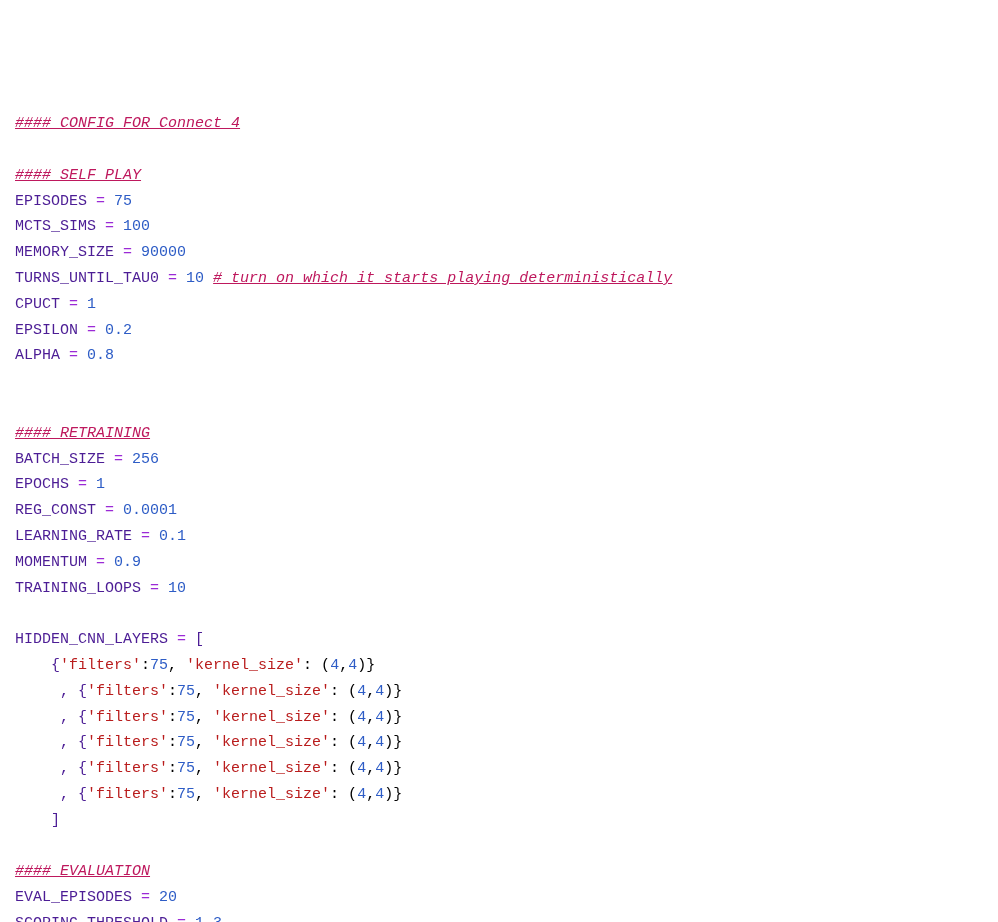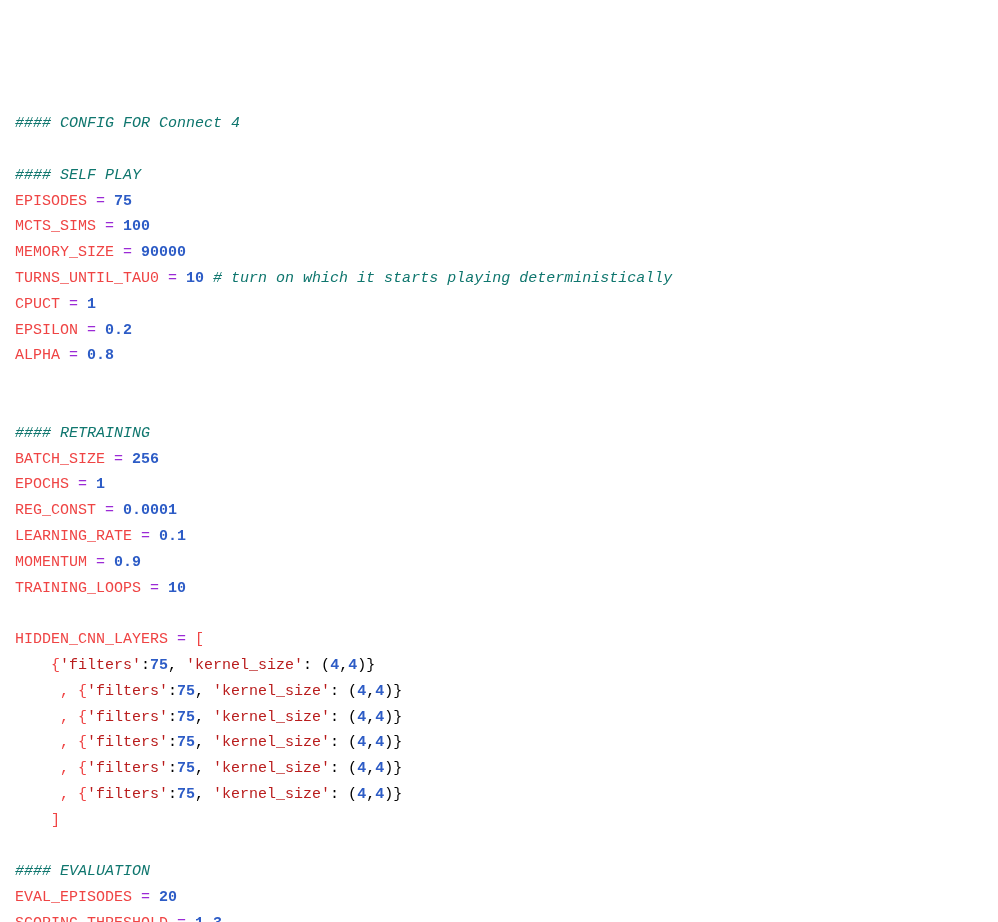--- a/index.html
+++ b/index.html
@@ -6,26 +6,26 @@
     margin: 0;
     padding: 8px 15px;
     background: #ffffff;
     font-family: "Menlo", "Monaco", "Consolas", "Courier New", monospace;
     font-size: 15px;
     line-height: 1.72;
     color: #000;
     white-space: pre;
   }
   .line { display: block; }
-  .c   { color: #0f766e; font-style: italic; }   
+  .c   { color: #be185d; font-style: italic; text-decoration: underline; }   
   .op  { color: #9b2ad6; }                        
-  .num { color: #2d5cc6; font-weight: bold; }     
+  .num { color: #2d5cc6; font-weight: normal; }     
   .str { color: #b91c1c; }                        
   .p   { color: #000; }                           
-  .v   { color: #ef4444; }                           
+  .v   { color: #4c1d95; }                           
 </style>
 </head>
 <body>
 
 
 
 <div id="code"><span class="line"><span class="c">#### CONFIG FOR Connect 4</span></span><span class="line">&nbsp;</span><span class="line"><span class="c">#### SELF PLAY</span></span><span class="line"><span class="v">EPISODES </span><span class="op">=</span><span class="v"> </span><span class="num">75</span></span><span class="line"><span class="v">MCTS_SIMS </span><span class="op">=</span><span class="v"> </span><span class="num">100</span></span><span class="line"><span class="v">MEMORY_SIZE </span><span class="op">=</span><span class="v"> </span><span class="num">90000</span></span><span class="line"><span class="v">TURNS_UNTIL_TAU0 </span><span class="op">=</span><span class="v"> </span><span class="num">10</span><span class="v"> </span><span class="c"># turn on which it starts playing deterministically</span></span><span class="line"><span class="v">CPUCT </span><span class="op">=</span><span class="v"> </span><span class="num">1</span></span><span class="line"><span class="v">EPSILON </span><span class="op">=</span><span class="v"> </span><span class="num">0.2</span></span><span class="line"><span class="v">ALPHA </span><span class="op">=</span><span class="v"> </span><span class="num">0.8</span></span><span class="line">&nbsp;</span><span class="line">&nbsp;</span><span class="line"><span class="c">#### RETRAINING</span></span><span class="line"><span class="v">BATCH_SIZE </span><span class="op">=</span><span class="v"> </span><span class="num">256</span></span><span class="line"><span class="v">EPOCHS </span><span class="op">=</span><span class="v"> </span><span class="num">1</span></span><span class="line"><span class="v">REG_CONST </span><span class="op">=</span><span class="v"> </span><span class="num">0.0001</span></span><span class="line"><span class="v">LEARNING_RATE </span><span class="op">=</span><span class="v"> </span><span class="num">0.1</span></span><span class="line"><span class="v">MOMENTUM </span><span class="op">=</span><span class="v"> </span><span class="num">0.9</span></span><span class="line"><span class="v">TRAINING_LOOPS </span><span class="op">=</span><span class="v"> </span><span class="num">10</span></span><span class="line">&nbsp;</span><span class="line"><span class="v">HIDDEN_CNN_LAYERS </span><span class="op">=</span><span class="v"> [</span></span><span class="line"><span class="v">    {</span><span class="str">'filters'</span><span class="p">:</span><span class="num">75</span><span class="p">, </span><span class="str">'kernel_size'</span><span class="p">: (</span><span class="num">4</span><span class="p">,</span><span class="num">4</span><span class="p">)}</span></span><span class="line"><span class="v">     , {</span><span class="str">'filters'</span><span class="p">:</span><span class="num">75</span><span class="p">, </span><span class="str">'kernel_size'</span><span class="p">: (</span><span class="num">4</span><span class="p">,</span><span class="num">4</span><span class="p">)}</span></span><span class="line"><span class="v">     , {</span><span class="str">'filters'</span><span class="p">:</span><span class="num">75</span><span class="p">, </span><span class="str">'kernel_size'</span><span class="p">: (</span><span class="num">4</span><span class="p">,</span><span class="num">4</span><span class="p">)}</span></span><span class="line"><span class="v">     , {</span><span class="str">'filters'</span><span class="p">:</span><span class="num">75</span><span class="p">, </span><span class="str">'kernel_size'</span><span class="p">: (</span><span class="num">4</span><span class="p">,</span><span class="num">4</span><span class="p">)}</span></span><span class="line"><span class="v">     , {</span><span class="str">'filters'</span><span class="p">:</span><span class="num">75</span><span class="p">, </span><span class="str">'kernel_size'</span><span class="p">: (</span><span class="num">4</span><span class="p">,</span><span class="num">4</span><span class="p">)}</span></span><span class="line"><span class="v">     , {</span><span class="str">'filters'</span><span class="p">:</span><span class="num">75</span><span class="p">, </span><span class="str">'kernel_size'</span><span class="p">: (</span><span class="num">4</span><span class="p">,</span><span class="num">4</span><span class="p">)}</span></span><span class="line"><span class="v">    ]</span></span><span class="line">&nbsp;</span><span class="line"><span class="c">#### EVALUATION</span></span><span class="line"><span class="v">EVAL_EPISODES </span><span class="op">=</span><span class="v"> </span><span class="num">20</span></span><span class="line"><span class="v">SCORING_THRESHOLD </span><span class="op">=</span><span class="v"> </span><span class="num">1.3</span></span></div>
 
 
 

